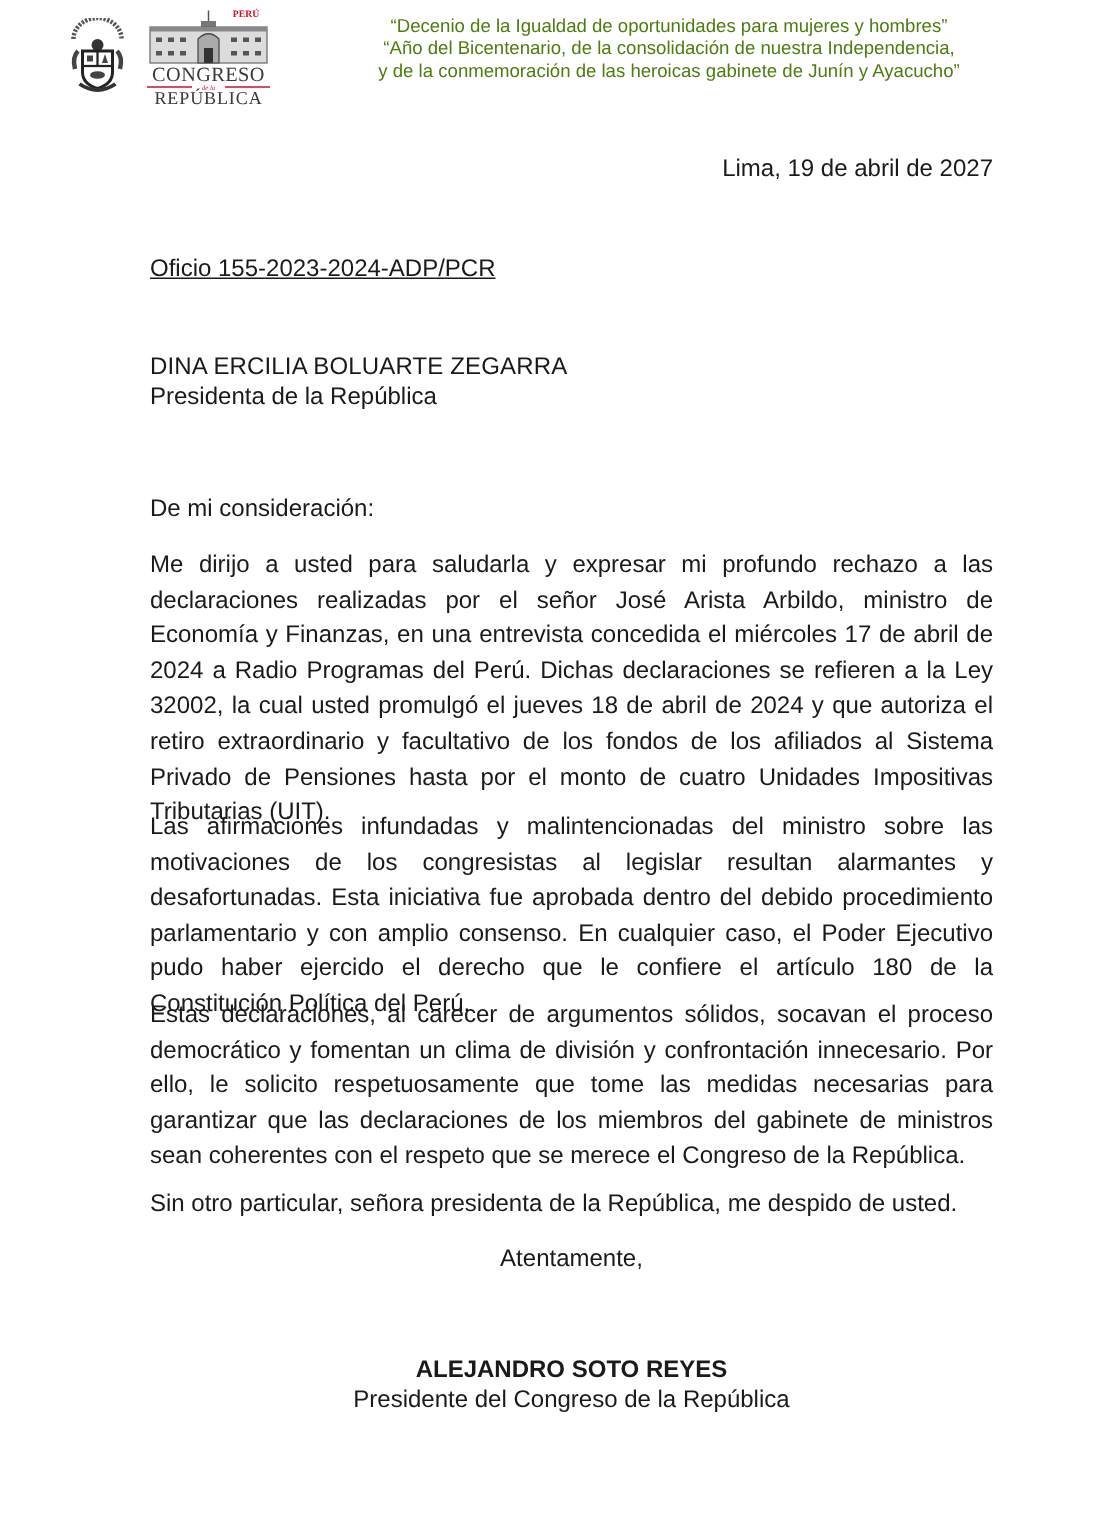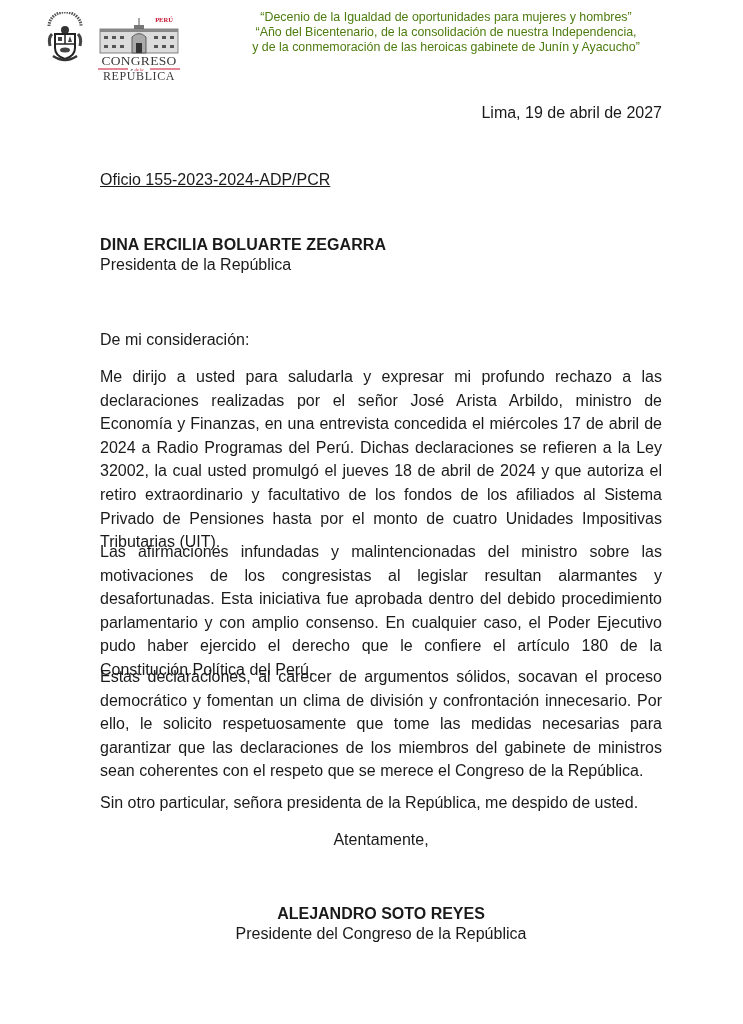--- a/index.html
+++ b/index.html
@@ -4,37 +4,37 @@
 <style>
   html, body { margin: 0; padding: 0; background: #ffffff; }
   body {
     width: 743px; height: 1024px; position: relative; overflow: hidden;
     font-family: "Liberation Sans", sans-serif; color: #1a1a1a;
   }
   .abs { position: absolute; }
 
   
   .escudo { left: 44px; top: 12px; width: 42px; height: 54px; }
-  .congreso-logo { left: 94px; top: 15px; width: 90px; height: 66px; }
+  .congreso-logo { left: 94px; top: 4px; width: 90px; height: 66px; }
 
   .mottos {
     left: 236px; top: 10px; width: 420px; text-align: center;
     font-size: 12.4px; line-height: 15px; color: #4d7c0f;
   }
   .mottos div { white-space: nowrap; }
 
   .date { right: 81px; top: 104px; font-size: 16px; white-space: nowrap; }
 
   .oficio {
     left: 100px; top: 171px; font-size: 16px; font-weight: normal;
     text-decoration: underline; white-space: nowrap;
   }
 
   .recipient { left: 100px; top: 235px; font-size: 16px; line-height: 19.5px; }
-  .recipient .name { font-weight: bold; letter-spacing: 0.1px; }
+  .recipient .name { font-weight: normal; letter-spacing: 0.1px; }
 
   .greeting { left: 100px; top: 331px; font-size: 16px; }
 
   .para {
     left: 100px; width: 562px; font-size: 16px; line-height: 23.6px;
     text-align: justify; text-align-last: left;
   }
   .p1 { top: 365px; }
   .p2 { top: 540px; }
   .p3 { top: 665px; }

